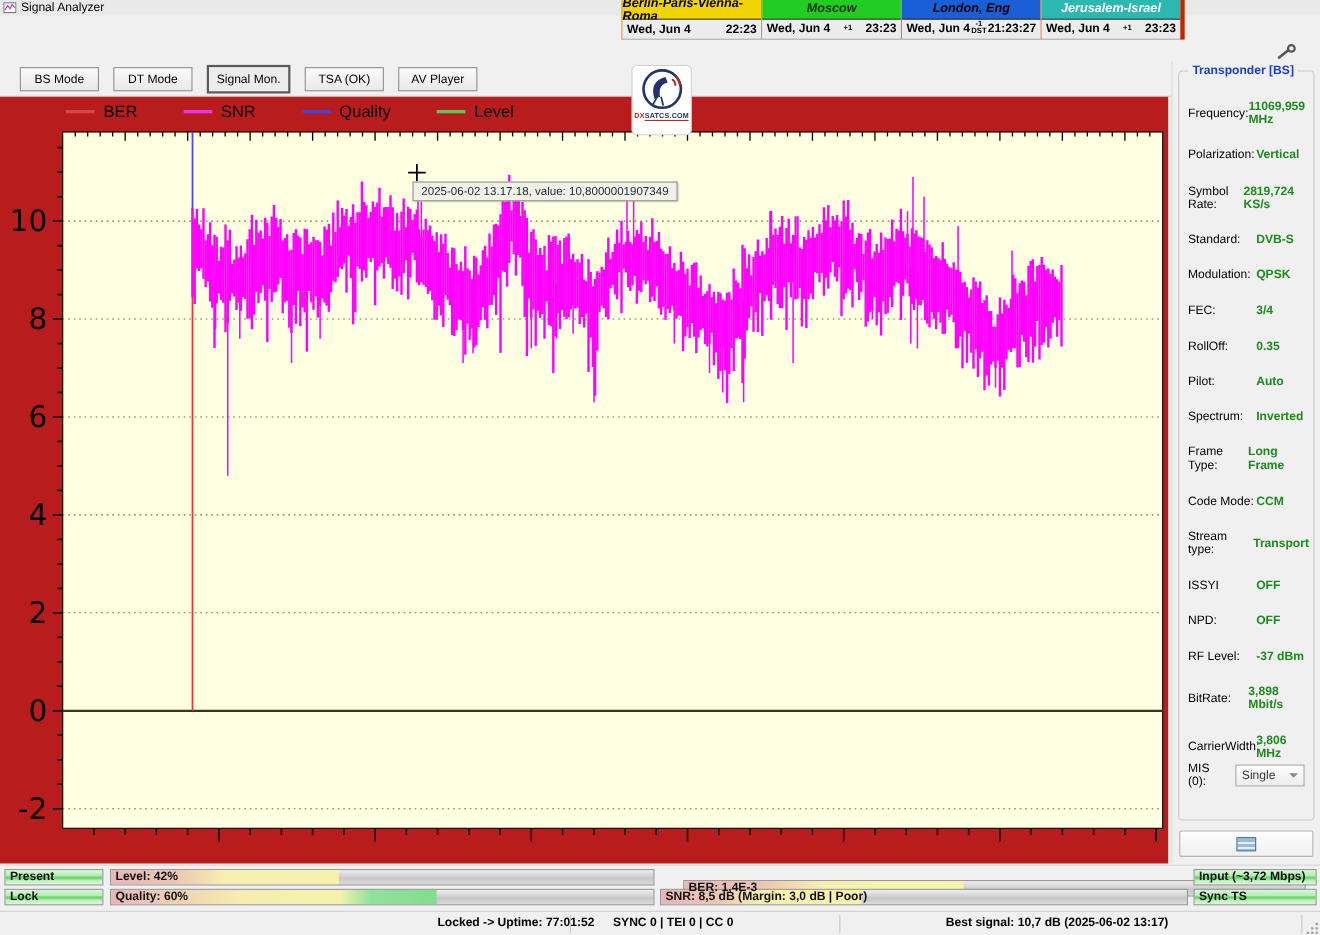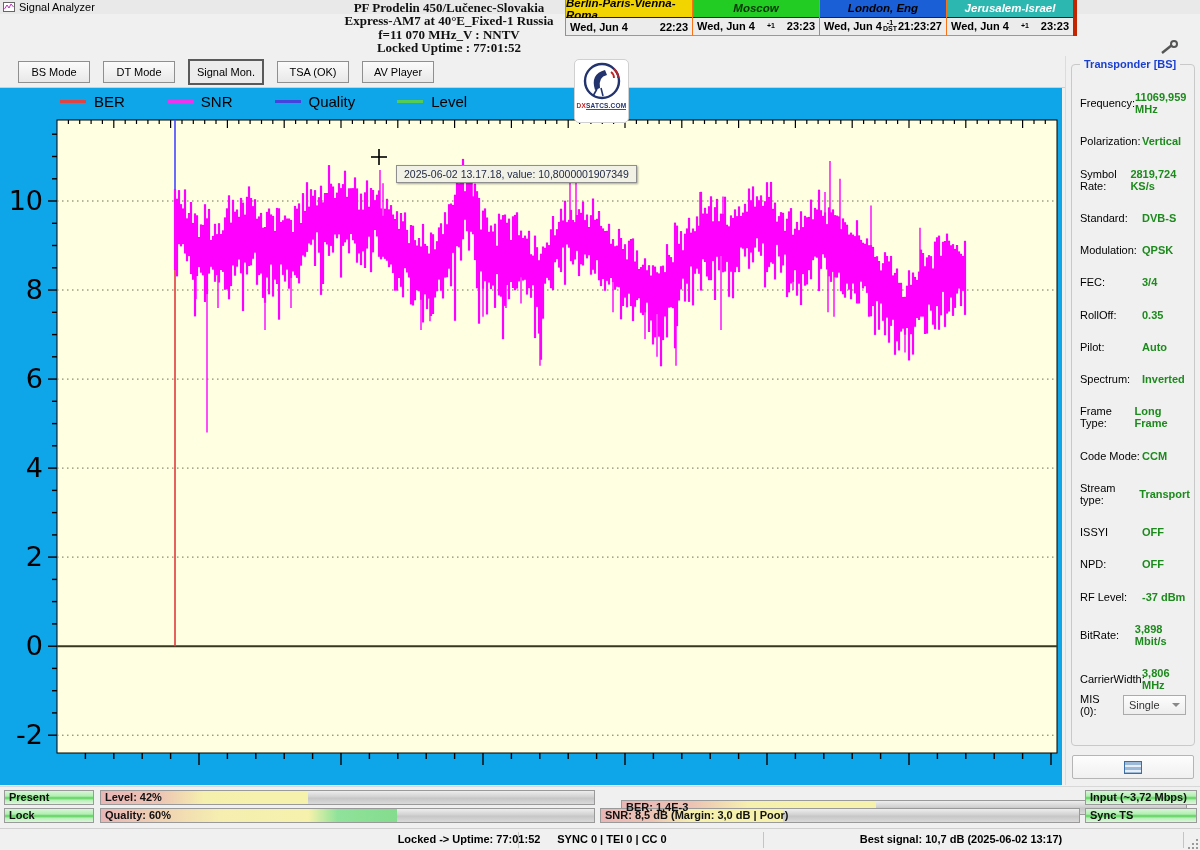--- a/index.html
+++ b/index.html
@@ -25,27 +25,27 @@
   .clock-mid{flex:1;text-align:center;font-size:7px;line-height:6px;}
   .clock-time{flex:0 0 auto;}
   .clocks-edge{width:4px;background:#c22500;}
   
   .tabs{position:absolute;left:0;top:56px;width:1065px;height:32px;background:#f0f0f0;
         border-bottom:1px solid #cfcfcf;display:flex;align-items:center;padding-left:18px;box-sizing:border-box;gap:13px;}
   .tab-btn{width:70px;height:20px;background:linear-gradient(#fbfbfb,#e8e8e8);border:1px solid #8f8f8f;
            font-size:11px;display:flex;align-items:center;justify-content:center;cursor:default;}
   .tab-btn.active{background:#ececec;border:2px solid #5a5a5a;height:22px;width:72px;}
   
-  .chart-panel{position:absolute;left:0;top:88px;width:1062px;height:697px;background:#0ea5e9;text-align:center;}
+  .chart-panel{position:absolute;left:0;top:88px;width:1062px;height:697px;background:#b91c1c;text-align:center;}
   .legend{position:absolute;left:60px;top:5px;display:flex;align-items:center;gap:0;font-size:15px;}
   .legend .sw{width:26px;height:3px;margin-right:8px;}
   .legend .lbl{margin-right:42px;}
   svg.plot{position:absolute;left:0;top:0;}
   
-  .tooltip{position:absolute;left:396px;top:165px;background:#f1f1e6;border:1px solid #8f8f8f;
+  .tooltip{position:absolute;left:375px;top:165px;background:#f1f1e6;border:1px solid #8f8f8f;
            box-shadow:1px 1px 2px rgba(0,0,0,.35);font-size:10.5px;color:#1c2440;padding:2px 7px;white-space:nowrap;z-index:9;}
   .logo{position:absolute;left:574px;top:59px;width:53px;height:62px;background:#fff;border:1px solid #d0d0d0;
         border-radius:5px;z-index:8;display:flex;flex-direction:column;align-items:center;}
   .logo-text{font-size:6.5px;font-weight:bold;letter-spacing:.2px;margin-top:-2px;}
   .logo-text .dx{color:#c22222;} .logo-text .rest{color:#23336e;border-bottom:1px solid #c22222;}
   .tools{position:absolute;left:1158px;top:40px;width:22px;height:16px;z-index:7;}
   
   .sidebar{position:absolute;left:1065px;top:56px;width:135px;height:729px;background:#f0f0f0;border-left:1px solid #dcdcdc;box-sizing:border-box;}
   .groupbox{position:absolute;left:5px;top:8px;right:5px;height:680px;border:1px solid #c9c9c9;border-radius:4px;}
   .groupbox-legend{position:absolute;left:8px;top:-7px;background:#f0f0f0;padding:0 4px;
@@ -84,26 +84,20 @@
 
   <div class="titlebar">
     <svg class="appicon" viewBox="0 0 12 10">
       <rect x="0.5" y="0.5" width="11" height="9" fill="#fff" stroke="#666"></rect>
       <polyline points="1.5,7 4,3 6,6 8,2 10.5,5" fill="none" stroke="#c030c0" stroke-width="1"></polyline>
     </svg>
     <span>Signal Analyzer</span>
   </div>
 
 
-  <div class="site-title">
-    <div>PF Prodelin 450/Lučenec-Slovakia</div>
-    <div>Express-AM7 at 40°E_Fixed-1 Russia</div>
-    <div>f=11 070 MHz_V : NNTV</div>
-    <div>Locked Uptime : 77:01:52</div>
-  </div>
 
   <div class="clocks" id="clocks">
       <div class="clock">
         <div class="clock-name" style="background:#f2d400;color:#000000">Berlin-Paris-Vienna-Roma</div>
     <div class="clock-row">
       <span class="clock-date">Wed, Jun 4</span>
       <span class="clock-mid"></span>
       <span class="clock-time">22:23</span>
         </div>
       </div>

